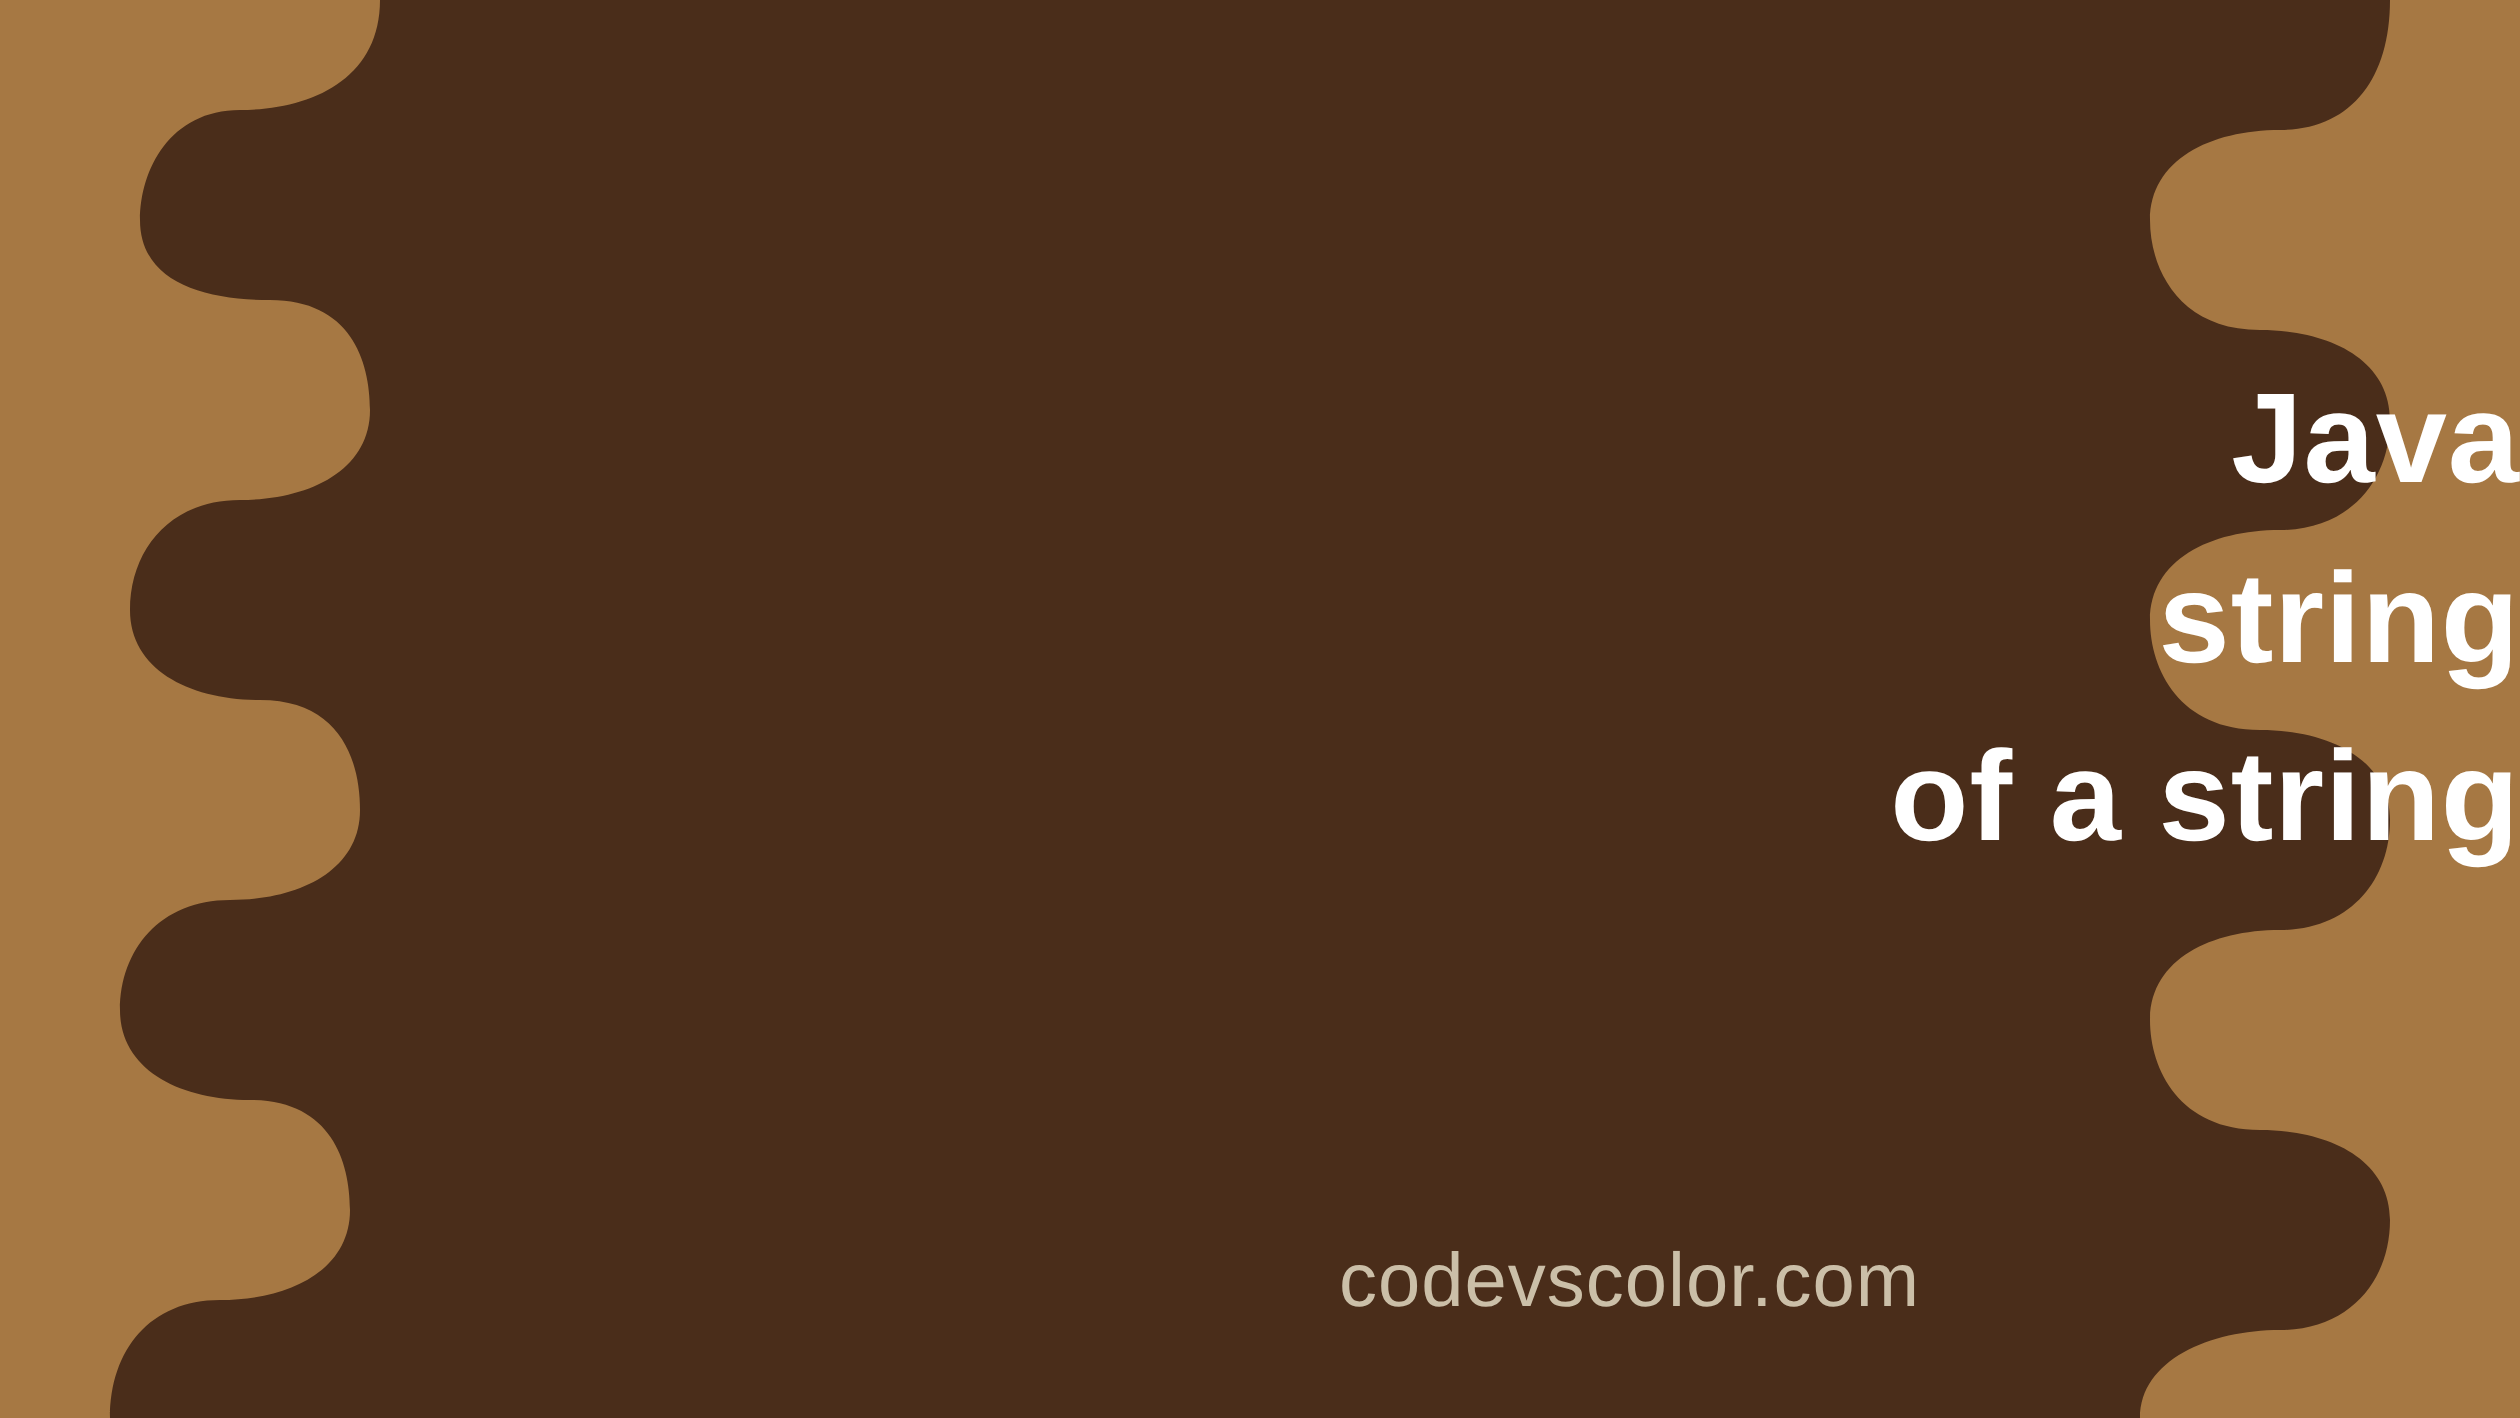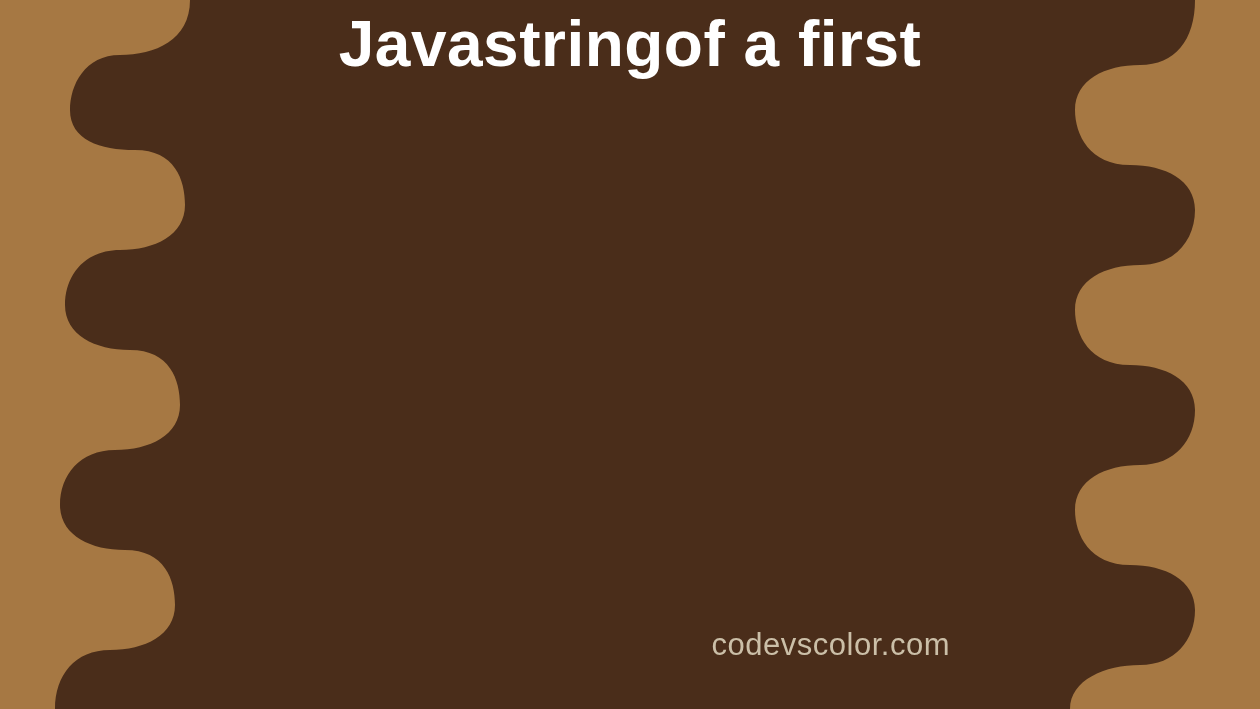--- a/index.html
+++ b/index.html
@@ -14,40 +14,40 @@
   .blob-container {
     position: absolute;
     inset: 0;
     z-index: 1;
   }
   .title-wrap {
     position: absolute;
     inset: 0;
     z-index: 2;
     display: flex;
-    flex-direction: row;
-    align-items: flex-start;
+    flex-direction: column;
+    align-items: flex-end;
     justify-content: center;
     padding-bottom: 90px;
   }
   .title-line {
     color: #ffffff;
     font-weight: 700;
     font-size: 64px;
     line-height: 1.4;
     text-align: center;
     letter-spacing: 0.5px;
   }
   .site-label {
     position: absolute;
     z-index: 3;
     bottom: 46px;
-    right: 310px;
+    right: 300px;
     color: #cbbfa8;
-    font-size: 31px;
+    font-size: 38px;
     font-weight: 400;
     letter-spacing: 0.5px;
   }
 </style>
 </head>
 <body>
 
 <div class="blob-container">
   <svg width="1260" height="709" viewBox="0 0 1260 709" xmlns="http://www.w3.org/2000/svg">
     <path fill="#4a2d1a" d="
@@ -83,16 +83,16 @@
       C 1075 80, 1105 65, 1140 65
       C 1175 65, 1195 40, 1195 0
       Z
     "></path>
   </svg>
 </div>
 
 <div class="title-wrap">
   <div class="title-line">Java</div>
   <div class="title-line">string</div>
-  <div class="title-line">of a first</div>
+  <div class="title-line">of a string</div>
 </div>
 
 <div class="site-label">codevscolor.com</div>
 
 </body></html>

